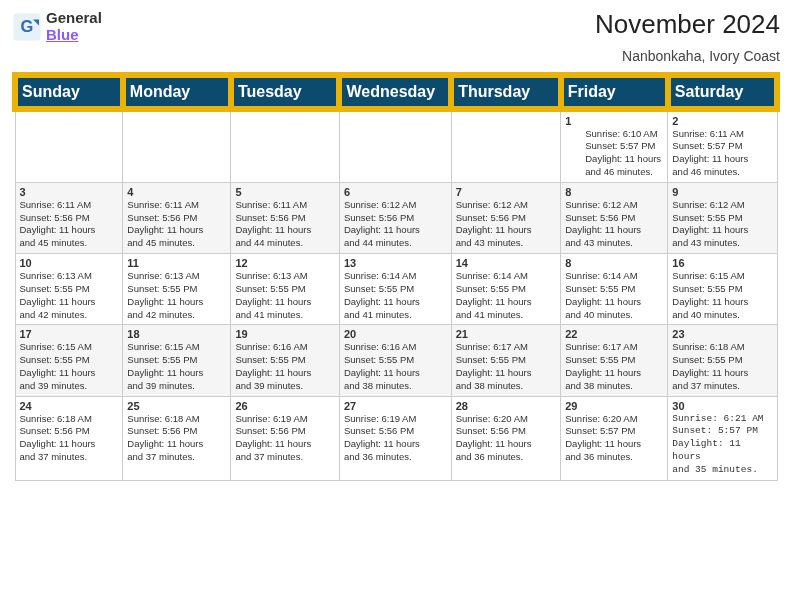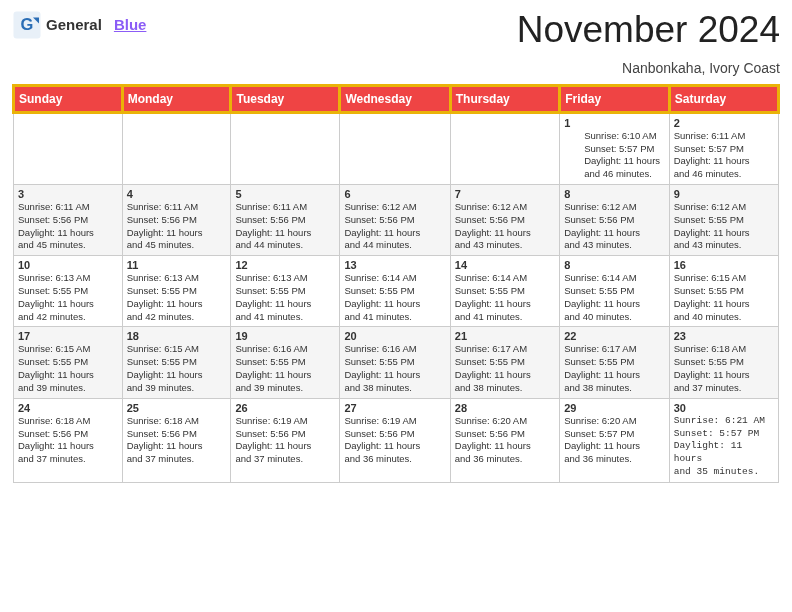--- a/index.html
+++ b/index.html
@@ -22,65 +22,64 @@
       align-items: flex-start;
       margin-bottom: 8px;
     }
     .logo {
       display: flex;
       align-items: center;
       gap: 4px;
     }
     .logo-text {
       display: flex;
-      flex-direction: row;
+      flex-direction: column;
       line-height: 1.1;
-      gap: 12px;
     }
     .logo-general {
       font-size: 15px;
       font-weight: bold;
       color: #333;
     }
     .logo-blue {
       font-size: 15px;
       font-weight: bold;
       color: #8b5cf6;
       text-decoration: underline;
     }
     .logo-icon {
       width: 30px;
       height: 30px;
     }
     .title-block {
       text-align: right;
     }
     .month-year {
-      font-size: 37px;
+      font-size: 26px;
       font-weight: normal;
       color: #222;
       line-height: 1.1;
     }
     .location {
       font-size: 14px;
       color: #444;
       margin-top: 9px;
     }
     .calendar {
       width: 100%;
       border-collapse: collapse;
     }
     .calendar th {
-      background: #ef4444;
+      background: #0c4a6e;
       color: #fff;
-      font-size: 12px;
+      font-size: 16px;
       font-weight: bold;
       padding: 5px 4px;
       text-align: left;
-      border: 3px solid #eab308;
+      border: 6px solid #eab308;
     }
     .calendar td {
       border: 1px solid #ccc;
       vertical-align: top;
       padding: 3px 4px;
       font-size: 10px;
       color: #333;
       width: 113px;
       min-height: 72px;
       background: #fff;

